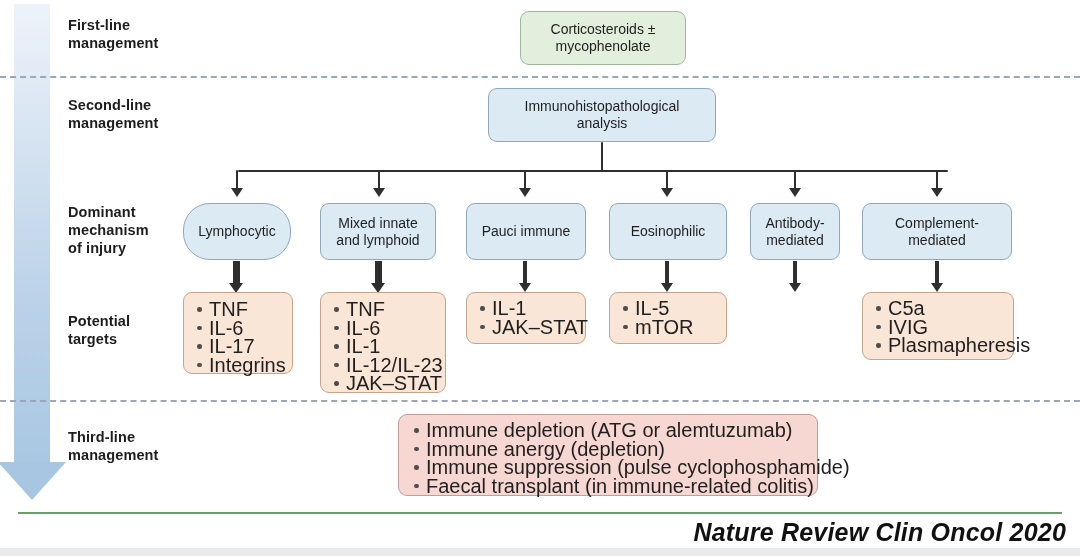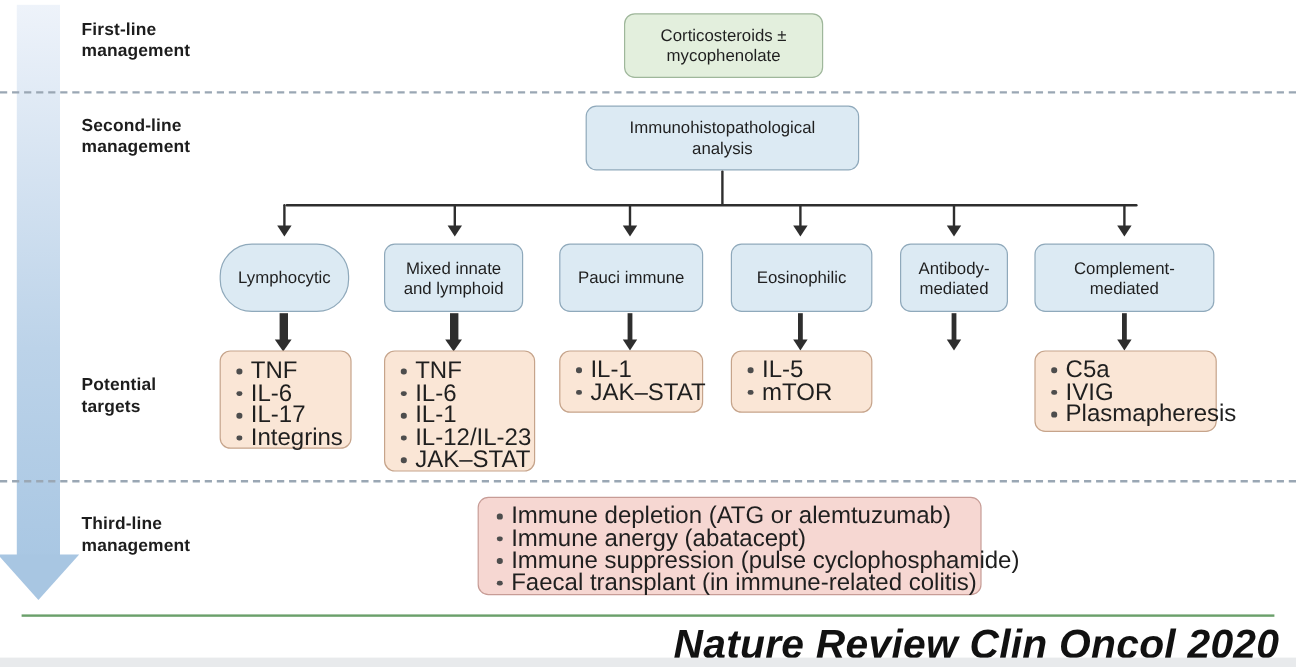--- a/index.html
+++ b/index.html
@@ -70,38 +70,39 @@
     border-left:6px solid transparent;border-right:6px solid transparent;
     border-top:9px solid #2e2e2e;
   }
   .arrowhead.bold{
     border-left-width:7px;border-right-width:7px;border-top-width:10px;
   }
 
   
   .credit{
     position:absolute;right:14px;top:518px;
-    font-style:italic;font-weight:bold;font-size:34px;color:#111;
+    font-style:italic;font-weight:bold;font-size:25px;color:#111;
     font-family:"Liberation Sans", sans-serif;letter-spacing:.2px;
   }
   .bottom-strip{position:absolute;left:0;top:548px;width:1080px;height:8px;background:#e8eaec;}
 </style>
 </head>
 <body>
 
 <div id="stage">
 
   <div class="down-arrow-shaft"></div>
   <div class="down-arrow-head"></div>
 
   <div class="hsep" style="top:76px;"></div>
   <div class="hsep" style="top:400px;"></div>
 
   <div class="stage-label" style="left:68px;top:16px;">First-line<br>management</div>
   <div class="stage-label" style="left:68px;top:96px;">Second-line<br>management</div>
+  <div class="stage-label" style="left:68px;top:203px;">Dominant<br>mechanism<br>of injury</div>
   <div class="stage-label" style="left:68px;top:312px;">Potential<br>targets</div>
   <div class="stage-label" style="left:68px;top:428px;">Third-line<br>management</div>
 
   <div class="node green" style="left:520px;top:11px;width:166px;height:54px;">Corticosteroids ±<br>mycophenolate</div>
 
   <div class="node blue" style="left:488px;top:88px;width:228px;height:54px;">Immunohistopathological<br>analysis</div>
 
   <div class="vline" style="left:601px;top:142px;width:2.2px;height:29px;border-radius:2px;"></div>
   <div class="hline" style="left:238px;top:170px;width:710px;"></div>
 
@@ -186,21 +187,21 @@
     <ul>
         <li>C5a</li>
         <li>IVIG</li>
         <li>Plasmapheresis</li>
       </ul>
   </div>
 
   <div class="node pink list" style="left:398px;top:414px;width:420px;height:82px;padding:6px 0 0 14px;">
     <ul>
         <li>Immune depletion (ATG or alemtuzumab)</li>
-        <li>Immune anergy (abatacept)</li>
+        <li>Immune anergy (depletion)</li>
         <li>Immune suppression (pulse cyclophosphamide)</li>
         <li>Faecal transplant (in immune-related colitis)</li>
       </ul>
   </div>
 
   <div class="green-rule"></div>
   <div class="credit">Nature Review Clin Oncol 2020</div>
   <div class="bottom-strip"></div>
 
 </div>

